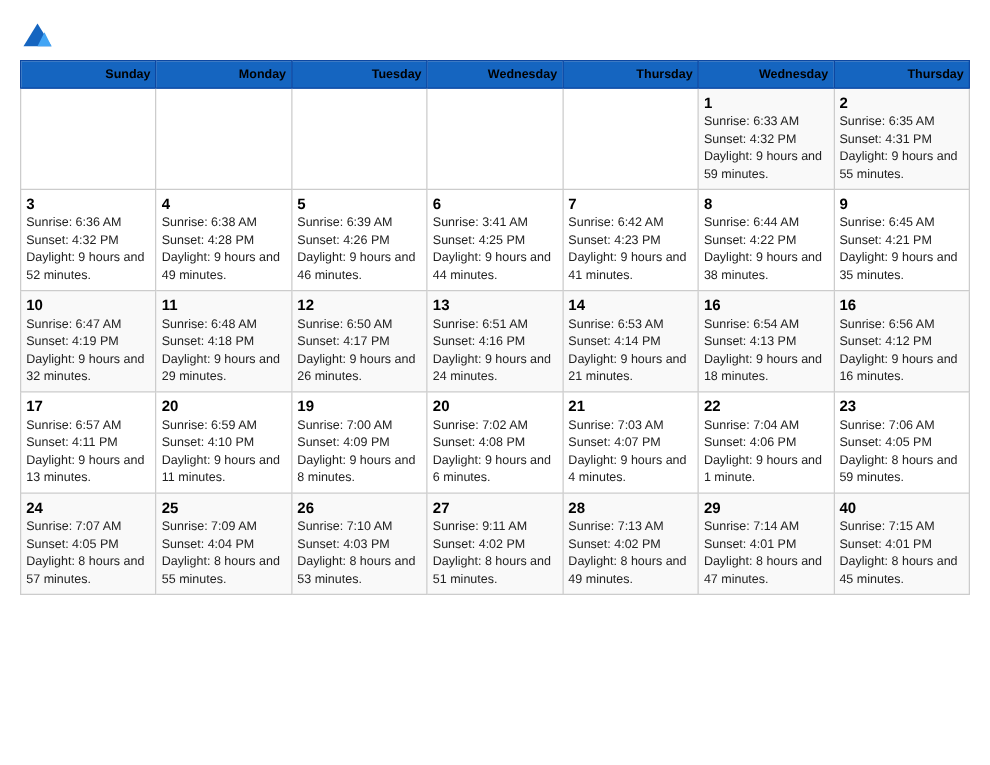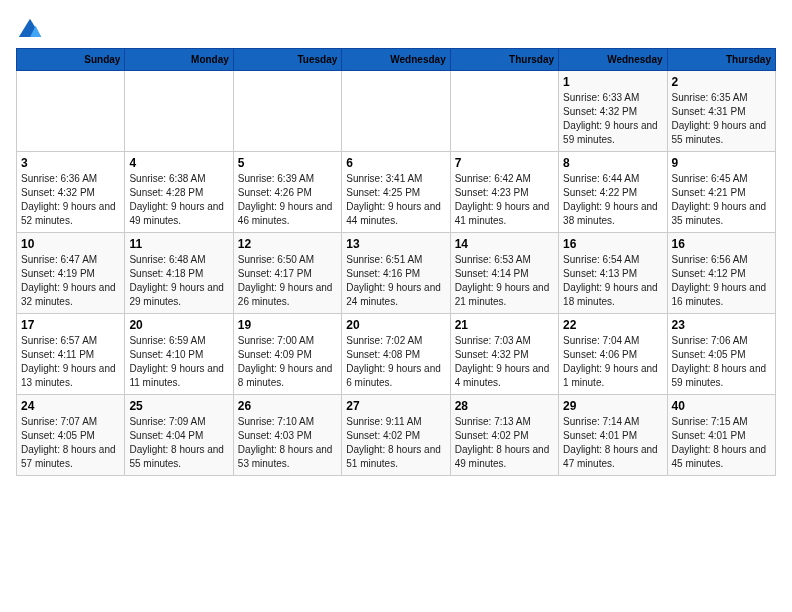--- a/index.html
+++ b/index.html
@@ -248,21 +248,21 @@
         </td>
         <td>
           <span class="day-num">20</span>
           <div class="day-info">Sunrise: 7:02 AM
 Sunset: 4:08 PM
 Daylight: 9 hours and 6 minutes.</div>
         </td>
         <td>
           <span class="day-num">21</span>
           <div class="day-info">Sunrise: 7:03 AM
-Sunset: 4:32 PM
+Sunset: 4:07 PM
 Daylight: 9 hours and 4 minutes.</div>
         </td>
         <td>
           <span class="day-num">22</span>
           <div class="day-info">Sunrise: 7:04 AM
 Sunset: 4:06 PM
 Daylight: 9 hours and 1 minute.</div>
         </td>
         <td>
           <span class="day-num">23</span>

